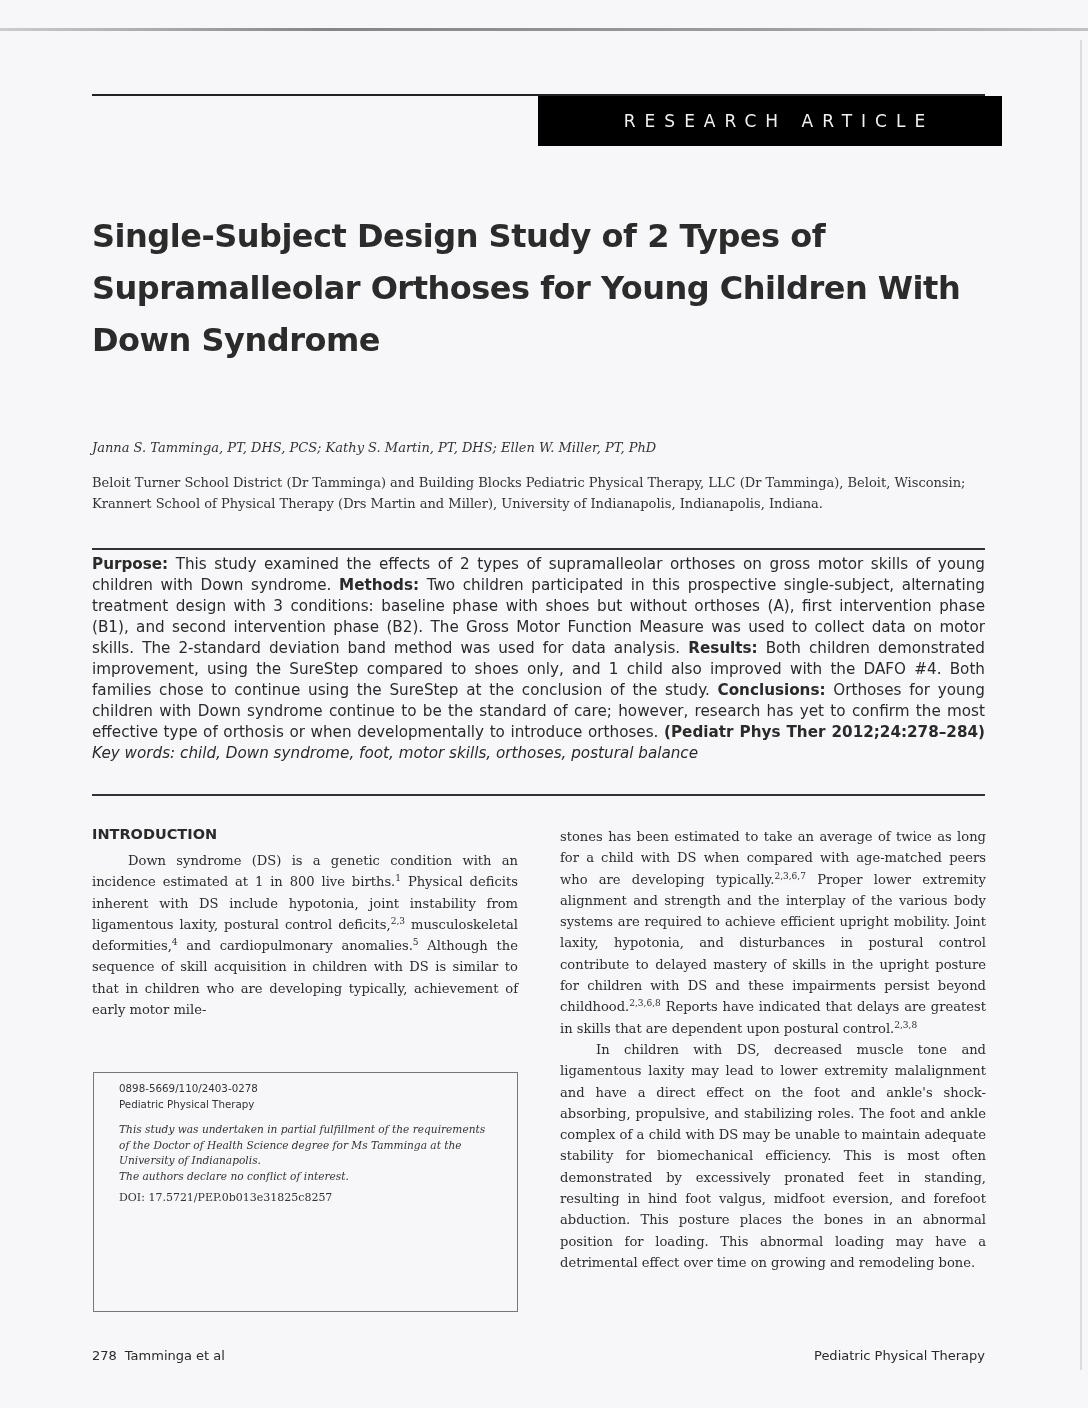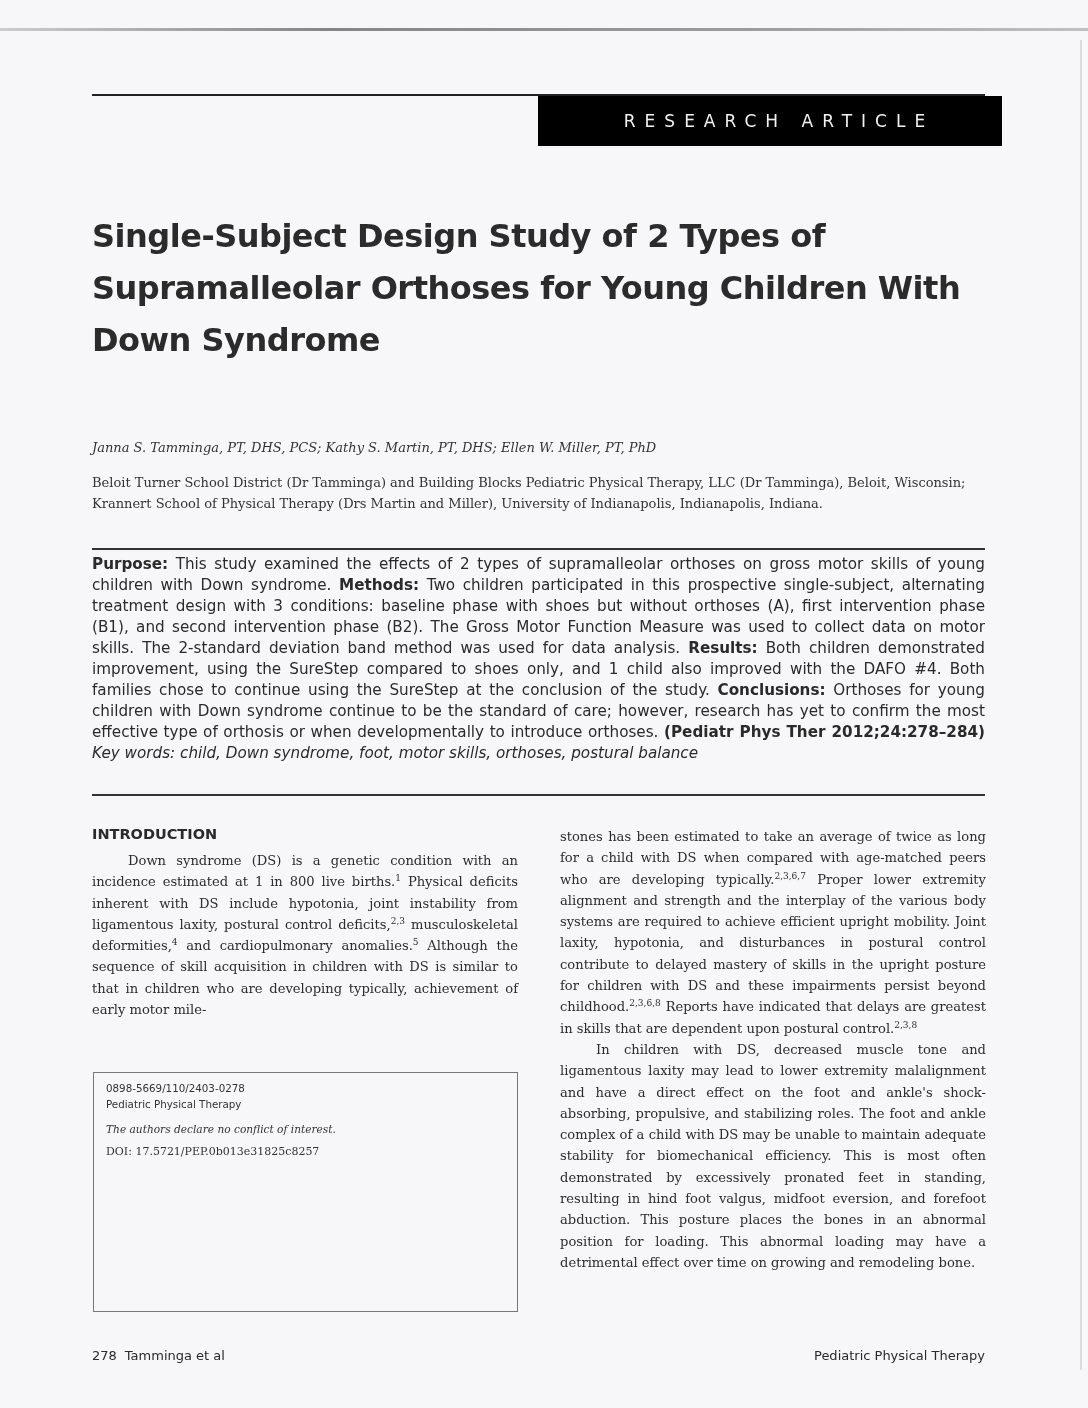--- a/index.html
+++ b/index.html
@@ -16,21 +16,21 @@
   .abstract{position:absolute;left:92px;top:554px;width:893px;font-family:"DejaVu Sans",sans-serif;font-size:15.2px;line-height:21px;color:#2a2a2a;text-align:justify;}
   .abstract b{font-weight:bold;}
   .abstract i{font-style:italic;}
   .abs-rule-bot{position:absolute;left:92px;top:794px;width:893px;height:2px;background:#333;}
   .col-left{position:absolute;left:92px;top:826px;width:426px;}
   .col-right{position:absolute;left:560px;top:826px;width:426px;}
   .section-head{font-family:"DejaVu Sans",sans-serif;font-weight:bold;font-size:14.5px;color:#2a2a2a;margin-bottom:8px;}
   .body-text{font-family:"DejaVu Serif",serif;font-size:13.1px;line-height:21.3px;text-align:justify;color:#2c2c2c;margin:0;}
   .indent{text-indent:36px;}
   sup{font-size:9px;line-height:0;}
-  .infobox{position:absolute;left:93px;top:1072px;width:425px;height:240px;border:1px solid #777;box-sizing:border-box;padding:8px 12px;}
+  .infobox{position:absolute;left:93px;top:1072px;width:425px;height:240px;border:1px solid #777;box-sizing:border-box;padding:8px 25px;}
   .infobox .sans{font-family:"DejaVu Sans",sans-serif;font-size:10.3px;line-height:15.5px;color:#333;}
   .infobox .ital{font-family:"DejaVu Serif",serif;font-style:italic;font-size:10.6px;line-height:15.5px;color:#333;}
   .infobox .doi{font-family:"DejaVu Serif",serif;font-size:11px;line-height:16px;color:#333;margin-top:6px;}
   .infobox .gap{height:10px;}
   .footer-left{position:absolute;left:92px;top:1348px;font-family:"DejaVu Sans",sans-serif;font-size:13px;color:#2a2a2a;}
   .footer-left b{font-weight:normal;margin-right:8px;}
   .footer-right{position:absolute;right:103px;top:1348px;font-family:"DejaVu Sans",sans-serif;font-size:13px;color:#2a2a2a;}
 </style>
 </head>
 <body>
@@ -56,20 +56,21 @@
 
 <div class="col-left">
   <div class="section-head">INTRODUCTION</div>
   <p class="body-text indent"><span>Down syndrome (DS) is a genetic condition with an incidence estimated at 1 in 800 live births.</span><sup>1</sup><span> Physical deficits inherent with DS include hypotonia, joint instability from ligamentous laxity, postural control deficits,</span><sup>2,3</sup><span> musculoskeletal deformities,</span><sup>4</sup><span> and cardiopulmonary anomalies.</span><sup>5</sup><span> Although the sequence of skill acquisition in children with DS is similar to that in children who are developing typically, achievement of early motor mile</span>-</p>
 </div>
 
 <div class="infobox">
   <div class="sans">0898-5669/110/2403-0278</div>
   <div class="sans">Pediatric Physical Therapy</div>
   <div class="gap"></div>
+  <div class="ital">This study was undertaken in partial fulfillment of the requirements of the Doctor of Health Science degree for Ms Tamminga at the University of Indianapolis.</div>
   <div class="ital">The authors declare no conflict of interest.</div>
   <div class="doi">DOI: 17.5721/PEP.0b013e31825c8257</div>
 </div>
 
 <div class="col-right">
   <p class="body-text"><span>stones has been estimated to take an average of twice as long for a child with DS when compared with age-matched peers who are developing typically.</span><sup>2,3,6,7</sup><span> Proper lower extremity alignment and strength and the interplay of the various body systems are required to achieve efficient upright mobility. Joint laxity, hypotonia, and disturbances in postural control contribute to delayed mastery of skills in the upright posture for children with DS and these impairments persist beyond childhood.</span><sup>2,3,6,8</sup><span> Reports have indicated that delays are greatest in skills that are dependent upon postural control.</span><sup>2,3,8</sup></p>
   <p class="body-text indent">In children with DS, decreased muscle tone and ligamentous laxity may lead to lower extremity malalignment and have a direct effect on the foot and ankle's shock-absorbing, propulsive, and stabilizing roles. The foot and ankle complex of a child with DS may be unable to maintain adequate stability for biomechanical efficiency. This is most often demonstrated by excessively pronated feet in standing, resulting in hind foot valgus, midfoot eversion, and forefoot abduction. This posture places the bones in an abnormal position for loading. This abnormal loading may have a detrimental effect over time on growing and remodeling bone.</p>
 </div>
 
 <div class="footer-left">

